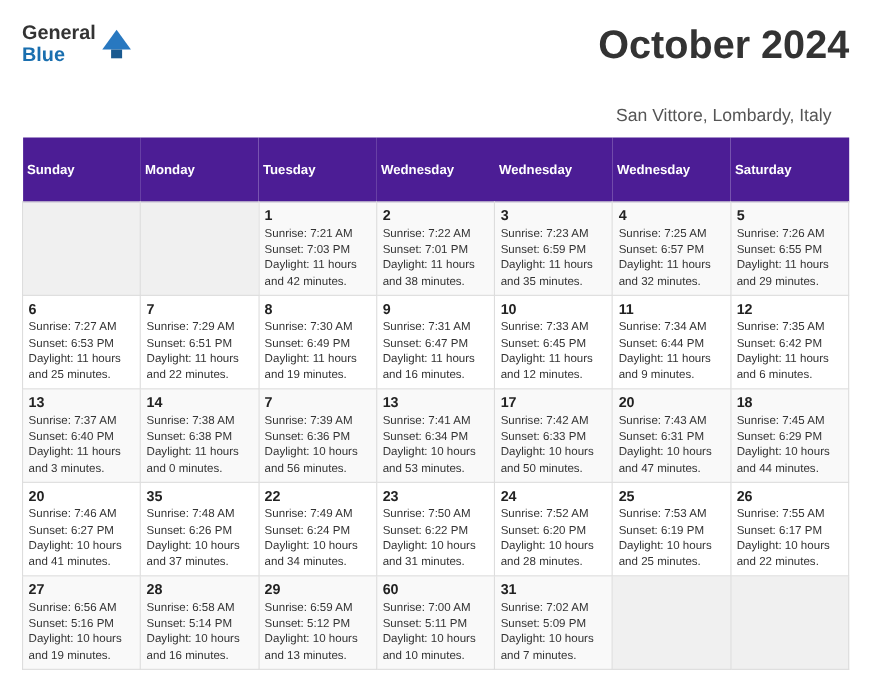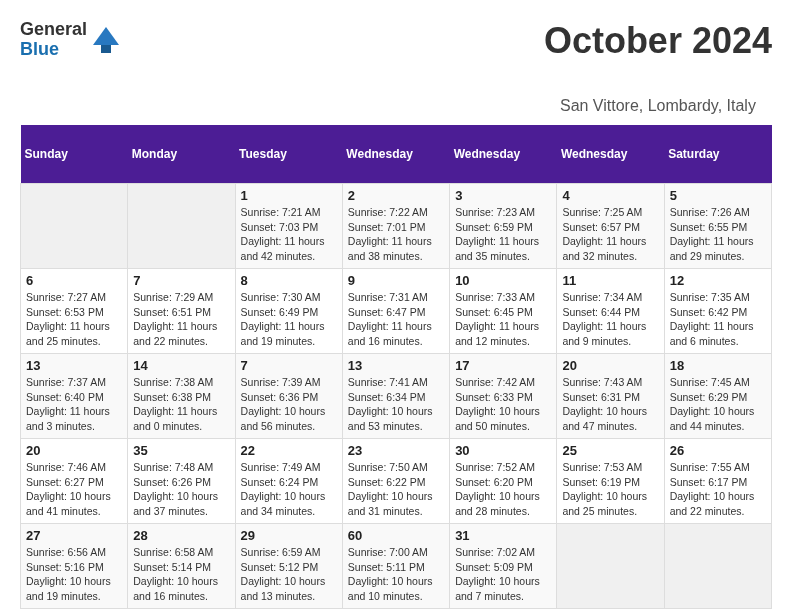--- a/index.html
+++ b/index.html
@@ -224,21 +224,21 @@
         </td>
         <td>
           <span class="day-number">22</span>
           <div class="day-info">Sunrise: 7:49 AM<br>Sunset: 6:24 PM<br>Daylight: 10 hours and 34 minutes.</div>
         </td>
         <td>
           <span class="day-number">23</span>
           <div class="day-info">Sunrise: 7:50 AM<br>Sunset: 6:22 PM<br>Daylight: 10 hours and 31 minutes.</div>
         </td>
         <td>
-          <span class="day-number">30</span>
+          <span class="day-number">24</span>
           <div class="day-info">Sunrise: 7:52 AM<br>Sunset: 6:20 PM<br>Daylight: 10 hours and 28 minutes.</div>
         </td>
         <td>
           <span class="day-number">25</span>
           <div class="day-info">Sunrise: 7:53 AM<br>Sunset: 6:19 PM<br>Daylight: 10 hours and 25 minutes.</div>
         </td>
         <td>
           <span class="day-number">26</span>
           <div class="day-info">Sunrise: 7:55 AM<br>Sunset: 6:17 PM<br>Daylight: 10 hours and 22 minutes.</div>
         </td>

